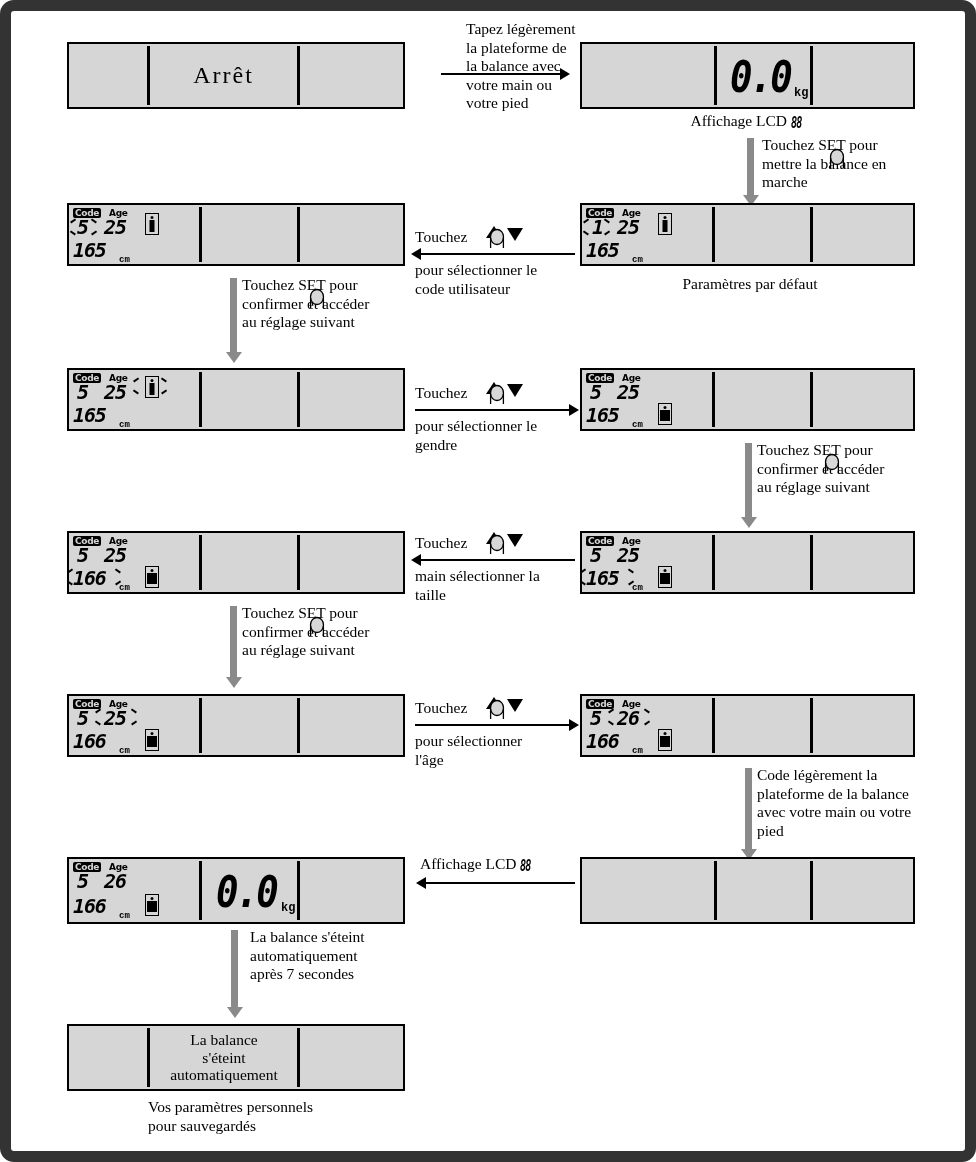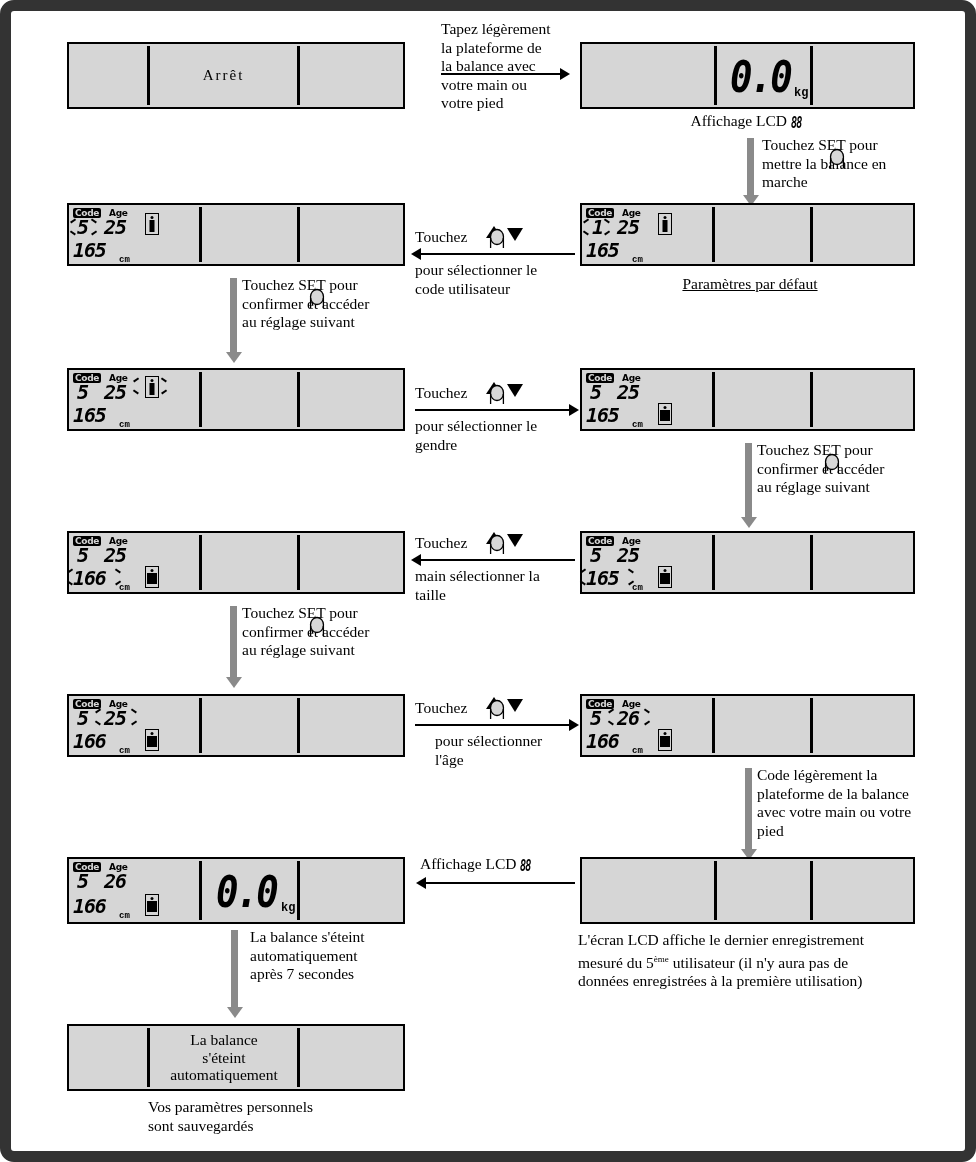--- a/index.html
+++ b/index.html
@@ -134,24 +134,24 @@
 </style>
 </head>
 <body>
 
 <div id="frame"></div>
 <div id="canvas">
 
   <div class="panel" style="left:67px;top:42px;width:338px;height:67px;">
     <div class="divider" style="left:78px;"></div>
     <div class="divider" style="left:228px;"></div>
-    <div class="panel-text" style="left:82px;width:145px;font-size:15px;letter-spacing:2px;">Arrêt</div>
-  </div>
-
-  <div class="cap" style="left:441px;top:20px;width:132px;white-space:pre-line;">Tapez légèrement
+    <div class="panel-text" style="left:82px;width:145px;font-size:24px;letter-spacing:2px;">Arrêt</div>
+  </div>
+
+  <div class="cap" style="left:466px;top:20px;width:132px;white-space:pre-line;">Tapez légèrement
 la plateforme de
 la balance avec
 votre main ou
 votre pied</div>
 
   <div class="arrow-h right" style="left:441px;top:73px;width:120px;"></div>
 
   <div class="panel" style="left:580px;top:42px;width:335px;height:67px;">
     <div class="divider" style="left:132px;"></div>
     <div class="divider" style="left:228px;"></div>
@@ -218,21 +218,21 @@
       <div class="head"></div>
       <div class="body"></div>
     </div>
     <div class="blink" style="left:2px;top:14px;width:30px;height:20px;">
       <i style="left:-1px;top:1px;transform:rotate(-35deg);"></i>
       <i style="left:-1px;top:13px;transform:rotate(35deg);"></i>
       <i style="left:20px;top:1px;transform:rotate(35deg);"></i>
       <i style="left:20px;top:13px;transform:rotate(-35deg);"></i>
     </div>
   </div>
-  <div class="cap c" style="left:620px;top:275px;width:260px;text-decoration:underline;">Paramètres par défaut</div>
+  <div class="cap c" style="left:620px;top:275px;width:260px;">Paramètres par défaut</div>
 
   <div class="arrow-v" style="left:230px;top:278px;height:75px;"></div>
   <div class="cap" style="left:242px;top:276px;width:200px;white-space:pre-line;">Touchez SET pour
 confirmer et accéder
 au réglage suivant</div>
   <svg class="touch-set" style="left:307px;top:288px;" viewBox="0 0 20 24">
     <ellipse cx="10" cy="9" rx="6.5" ry="7.5" fill="#d8d8d8" stroke="#000" stroke-width="1.3"></ellipse>
     <path d="M3.6 10 L3.6 20 M16.4 10 L16.4 20" stroke="#000" stroke-width="1.3" fill="none"></path>
   </svg>
 
@@ -376,21 +376,21 @@
   </div>
 
   <div class="cap" style="left:415px;top:699px;width:80px;">Touchez</div>
   <svg class="updown" style="left:483px;top:695px;" viewBox="0 0 46 26">
     <polygon points="11,2 19,14 3,14" fill="#000"></polygon>
     <polygon points="24,4 40,4 32,17" fill="#000"></polygon>
     <ellipse cx="14" cy="13" rx="6.5" ry="7.5" fill="#d8d8d8" stroke="#000" stroke-width="1.3"></ellipse>
     <path d="M7.6 14 L7.6 24 M20.4 14 L20.4 24" stroke="#000" stroke-width="1.3" fill="none"></path>
   </svg>
   <div class="arrow-h right" style="left:415px;top:724px;width:155px;"></div>
-  <div class="cap" style="left:415px;top:732px;width:160px;white-space:pre-line;margin-left:20px;">pour sélectionner
+  <div class="cap" style="left:415px;top:732px;width:160px;white-space:pre-line;">pour sélectionner
 l'âge</div>
 
   <div class="panel" style="left:580px;top:694px;width:335px;height:63px;">
     <div class="divider" style="left:130px;"></div>
     <div class="divider" style="left:228px;"></div>
     <div class="lcd-lab inv" style="left:4px;top:3px;">Code</div>
     <div class="lcd-lab" style="left:40px;top:3px;">Age</div>
     <div class="seg" style="left:8px;top:13px;font-size:17px;">5</div>
     <div class="seg" style="left:35px;top:13px;font-size:17px;">26</div>
     <div class="seg" style="left:4px;top:36px;font-size:17px;">166</div>
@@ -434,37 +434,30 @@
     <span>Affichage LCD</span>
     <span class="seg" style="position:relative;display:inline-block;font-size:13px;transform:scaleX(0.78) scaleY(1.15);">88</span>
   </div>
   <div class="arrow-h left" style="left:425px;top:882px;width:150px;"></div>
 
   <div class="panel" style="left:580px;top:857px;width:335px;height:67px;">
     <div class="divider" style="left:132px;"></div>
     <div class="divider" style="left:228px;"></div>
   </div>
 
-  <div class="cap" style="left:578px;top:931px;width:390px;">
-    <div>L'écran LCD affiche le dernier enregistrement</div>
-    <div>
-      <span>mesuré du 5</span><sup>ème</sup><span> utilisateur (il n'y aura pas de</span>
-    </div>
-    <div>données enregistrées à la première utilisation)</div>
-  </div>
 
   <div class="arrow-v" style="left:231px;top:930px;height:78px;"></div>
   <div class="cap" style="left:250px;top:928px;width:200px;white-space:pre-line;">La balance s'éteint
 automatiquement
 après 7 secondes</div>
 
   <div class="panel" style="left:67px;top:1024px;width:338px;height:67px;">
     <div class="divider" style="left:78px;"></div>
     <div class="divider" style="left:228px;"></div>
     <div class="panel-text" style="left:80px;width:150px;font-size:15.5px;white-space:pre-line;">La balance
 s'éteint
 automatiquement</div>
   </div>
 
   <div class="cap" style="left:148px;top:1098px;width:290px;white-space:pre-line;">Vos paramètres personnels
-sont sauvegardés</div>
+pour sauvegardés</div>
 
 </div>
 
 </body></html>

